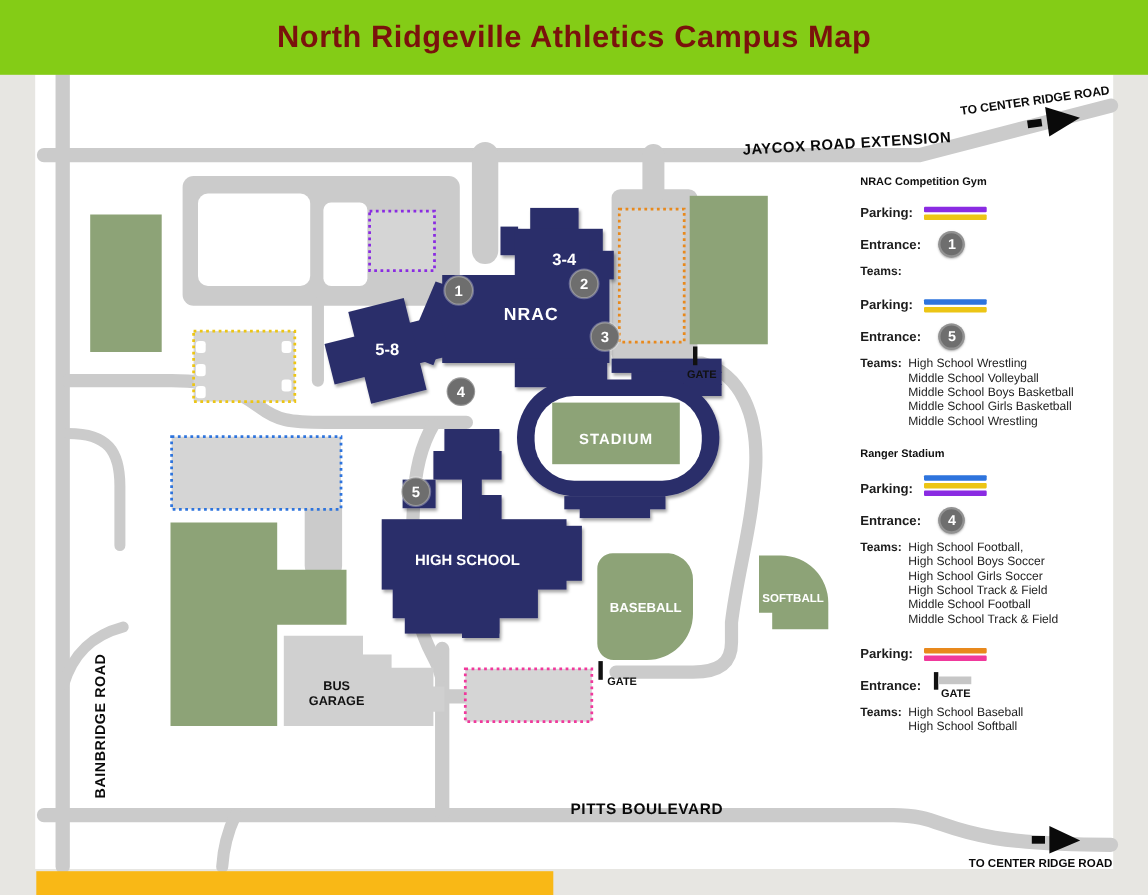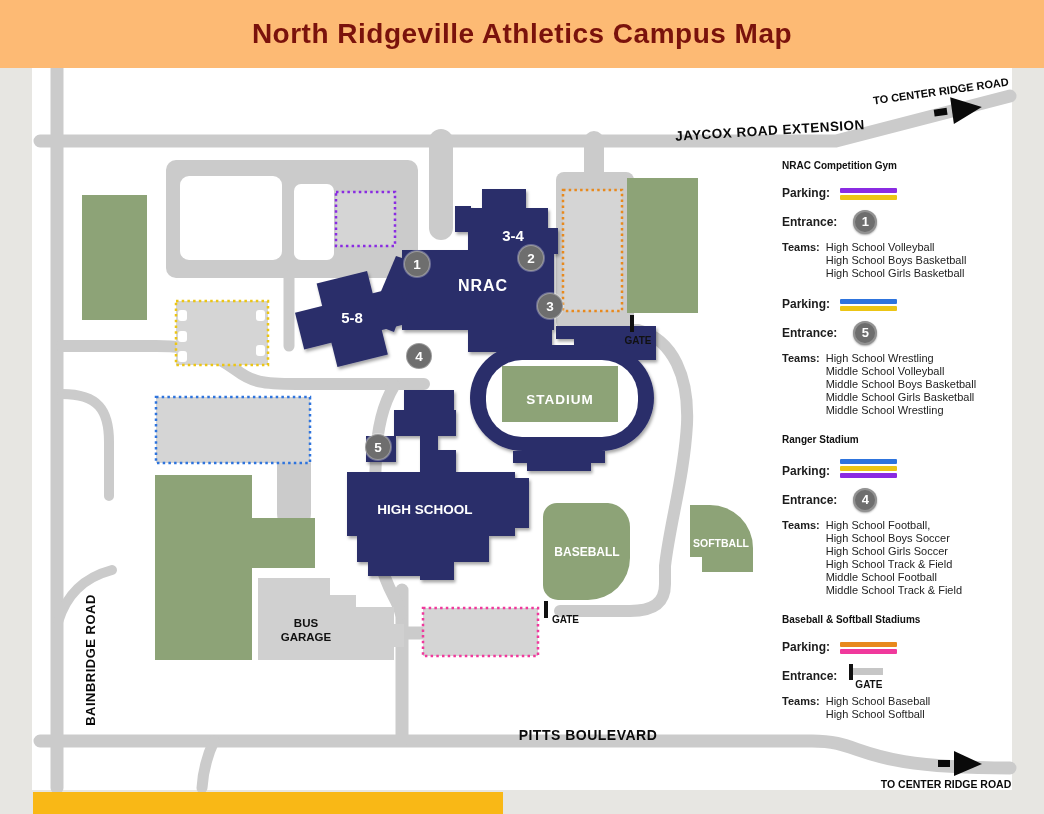--- a/index.html
+++ b/index.html
@@ -184,21 +184,21 @@
         <circle cx="419" cy="356" r="13" stroke="rgba(255,255,255,.3)" stroke-width="2"></circle>
         <text x="419" y="361" fill="#fff" font-size="13.5" font-weight="bold" text-anchor="middle">4</text>
       </g>
       <g>
         <circle cx="378" cy="447" r="13" stroke="rgba(255,255,255,.3)" stroke-width="2"></circle>
         <text x="378" y="452" fill="#fff" font-size="13.5" font-weight="bold" text-anchor="middle">5</text>
       </g>
     </g>
   </svg>
 
-  <div id="header" style="background: #fdba74;">
+  <div id="header" style="background: #84cc16;">
     <span id="title">North Ridgeville Athletics Campus Map</span>
   </div>
 
   <div id="band" style="background: rgb(249, 184, 22);"></div>
 
   <div class="legend">
 
     <div class="lsec">
       <h3>NRAC Competition Gym</h3>
       <div class="prow">
@@ -207,25 +207,20 @@
           <i style="background: rgb(138, 43, 226);"></i>
           <i style="background: rgb(236, 197, 21);"></i>
         </span>
       </div>
       <div class="erow">
         <span class="elabel">Entrance:</span>
         <span class="ecircle" style="background: rgb(110, 110, 110);">1</span>
       </div>
       <div class="trow">
         <span class="tlabel">Teams:</span>
-        <div class="tlines">
-          <div>High School Volleyball</div>
-          <div>High School Boys Basketball</div>
-          <div>High School Girls Basketball</div>
-        </div>
       </div>
     </div>
 
     <div class="lsec">
       <div class="prow">
         <span class="plabel">Parking:</span>
         <span class="bars">
           <i style="background: rgb(46, 116, 221);"></i>
           <i style="background: rgb(236, 197, 21);"></i>
         </span>
@@ -267,21 +262,20 @@
           <div>High School Boys Soccer</div>
           <div>High School Girls Soccer</div>
           <div>High School Track &amp; Field</div>
           <div>Middle School Football</div>
           <div>Middle School Track &amp; Field</div>
         </div>
       </div>
     </div>
 
     <div class="lsec">
-      <h3>Baseball &amp; Softball Stadiums</h3>
       <div class="prow">
         <span class="plabel">Parking:</span>
         <span class="bars">
           <i style="background: rgb(232, 137, 29);"></i>
           <i style="background: rgb(240, 57, 156);"></i>
         </span>
       </div>
       <div class="erow">
         <span class="elabel">Entrance:</span>
         <span class="gateicon">

